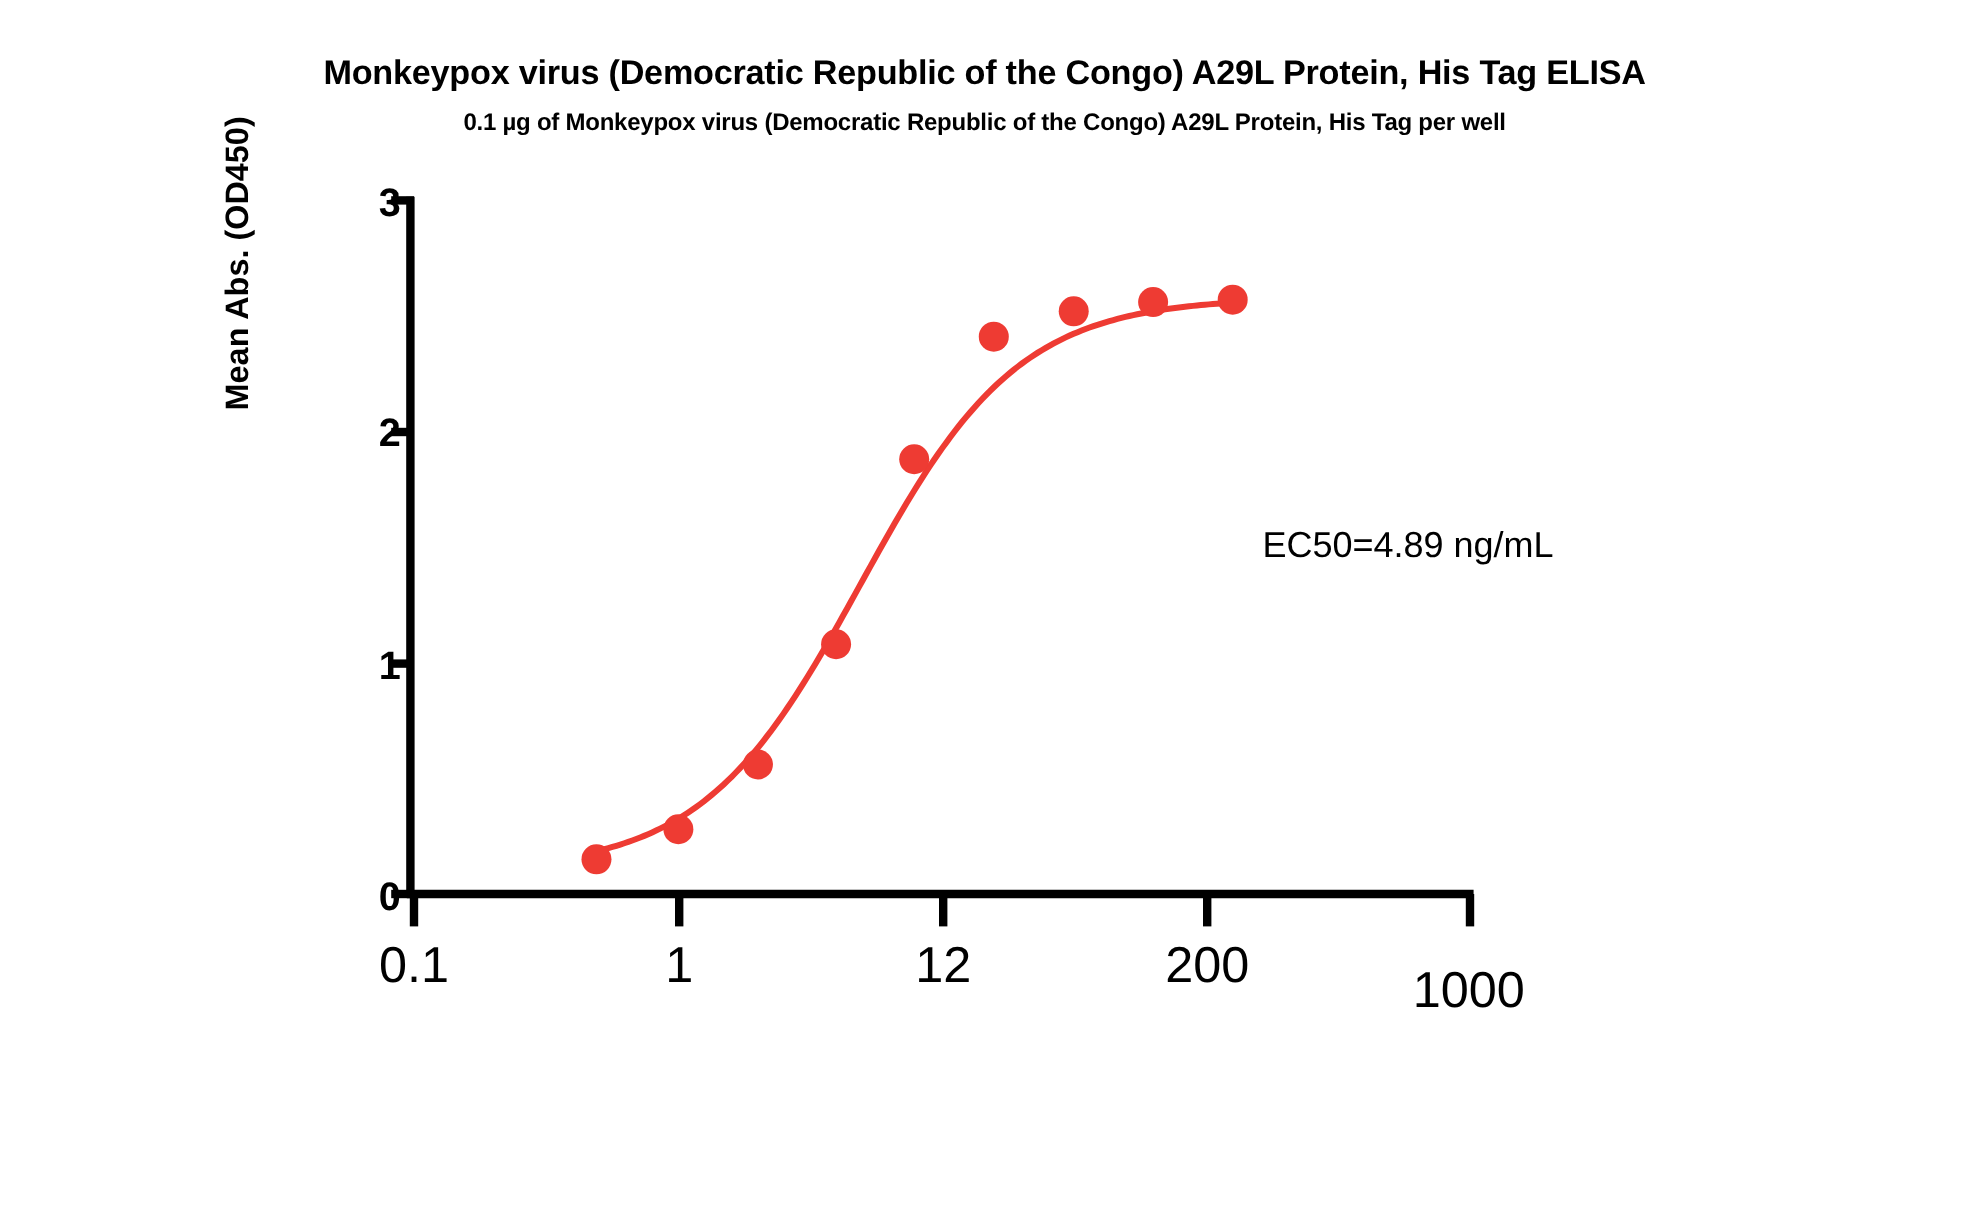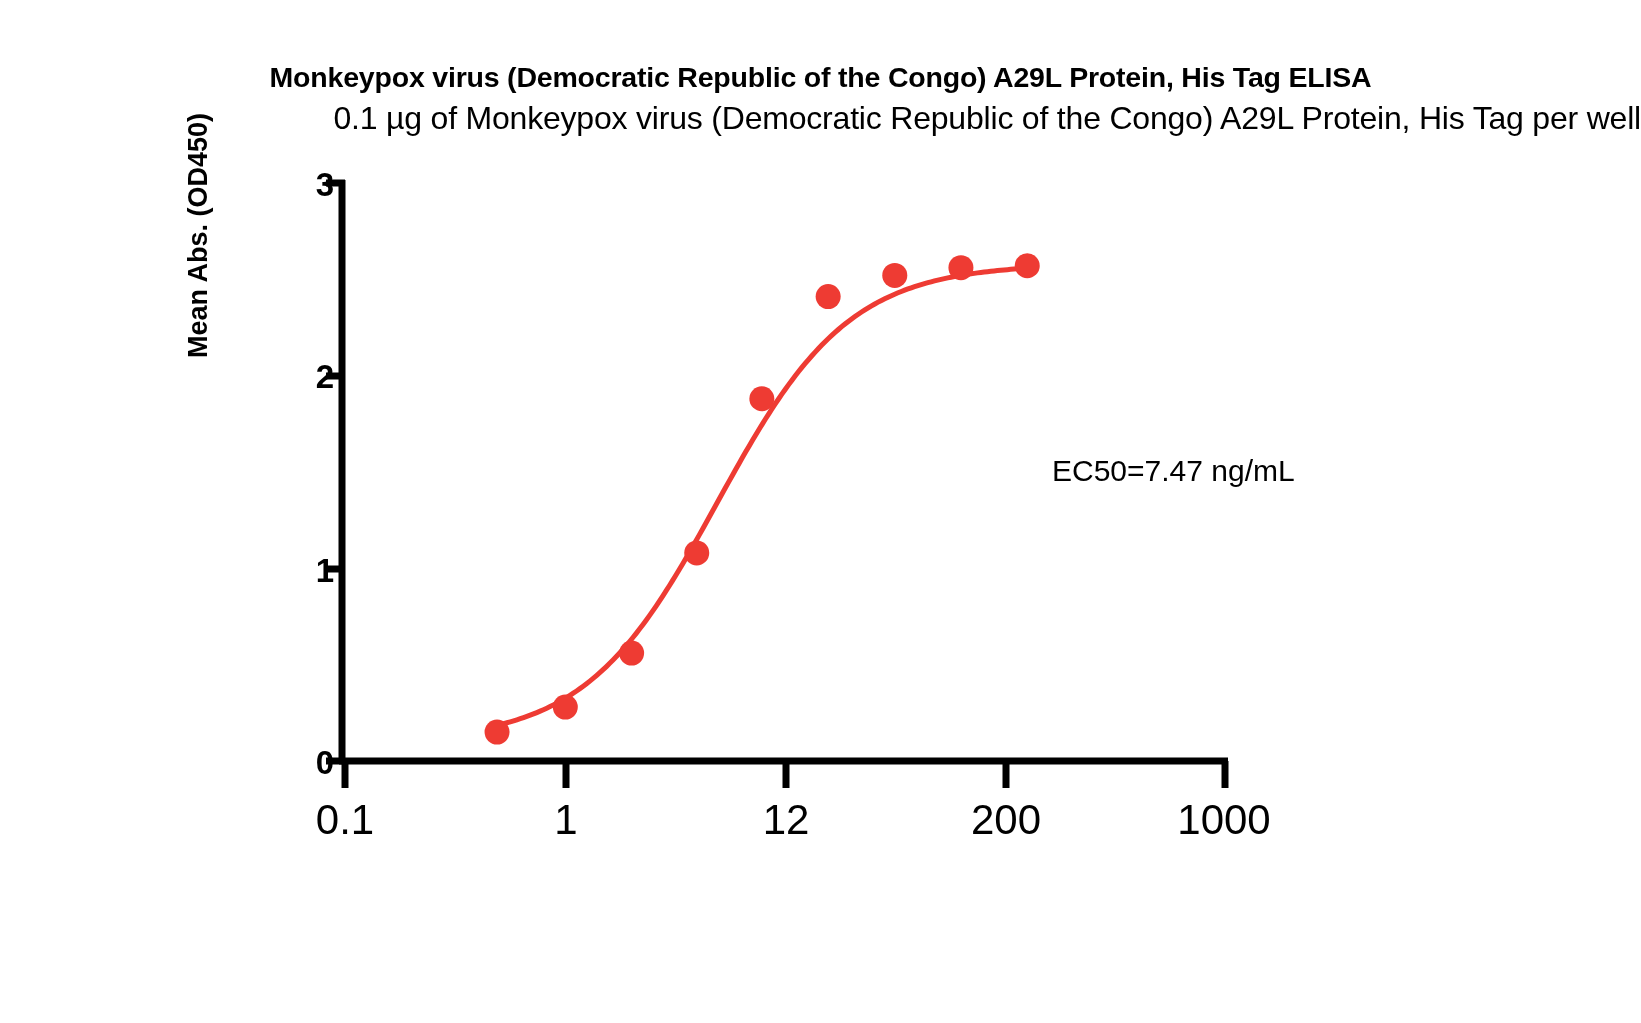--- a/index.html
+++ b/index.html
@@ -13,43 +13,41 @@
     font-family: "Liberation Sans", sans-serif;
     color: #000000;
     overflow: hidden;
     position: relative;
   }
   #figure {
     position: absolute;
     left: 0; top: 0;
     width: 1641px;
     height: 797px;
-    margin-top: 16px;
   }
   .title-block {
     position: absolute;
     left: 0;
     top: 42px;
     width: 1641px;
     text-align: center;
   }
   .chart-title {
     font-size: 28.5px;
     font-weight: bold;
     letter-spacing: -0.2px;
     line-height: 38px;
     white-space: nowrap;
   }
   .chart-subtitle {
-    font-size: 32px;
-    font-weight: normal;
+    font-size: 20px;
+    font-weight: bold;
     letter-spacing: -0.2px;
     line-height: 44px;
     white-space: nowrap;
-    text-align: right;
   }
   .ylabel {
     position: absolute;
     left: 183px;
     top: 282px;
     width: 340px;
     transform: rotate(-90deg);
     transform-origin: 30px 30px;
     font-size: 27px;
     font-weight: bold;
@@ -94,23 +92,23 @@
 
   <div class="ytick" style="left:284px; top:152px;">3</div>
   <div class="ytick" style="left:284px; top:344px;">2</div>
   <div class="ytick" style="left:284px; top:538px;">1</div>
   <div class="ytick" style="left:284px; top:730px;">0</div>
 
   <div class="xtick" style="left:345px; top:783px;">0.1</div>
   <div class="xtick" style="left:566px; top:783px;">1</div>
   <div class="xtick" style="left:786px; top:783px;">12</div>
   <div class="xtick" style="left:1006px; top:783px;">200</div>
-  <div class="xtick" style="left:1224px; top:783px;">1000</div>
+  <div class="xtick" style="left:1224px; top:804px;">1000</div>
 
-  <div class="annotation" style="left:1052px; top:438px;">EC50=7.47 ng/mL</div>
+  <div class="annotation" style="left:1052px; top:438px;">EC50=4.89 ng/mL</div>
 
   <svg id="plot" width="1641" height="1023" style="position:absolute; left:0; top:0;" aria-hidden="true">
 
     <line x1="342" y1="164" x2="342" y2="748" stroke="#000" stroke-width="7"></line>
     <line x1="339" y1="745" x2="1228" y2="745" stroke="#000" stroke-width="7"></line>
 
     <line x1="326" y1="167" x2="345" y2="167" stroke="#000" stroke-width="7"></line>
     <line x1="326" y1="360" x2="345" y2="360" stroke="#000" stroke-width="7"></line>
     <line x1="326" y1="553" x2="345" y2="553" stroke="#000" stroke-width="7"></line>
     <line x1="326" y1="745" x2="345" y2="745" stroke="#000" stroke-width="7"></line>

